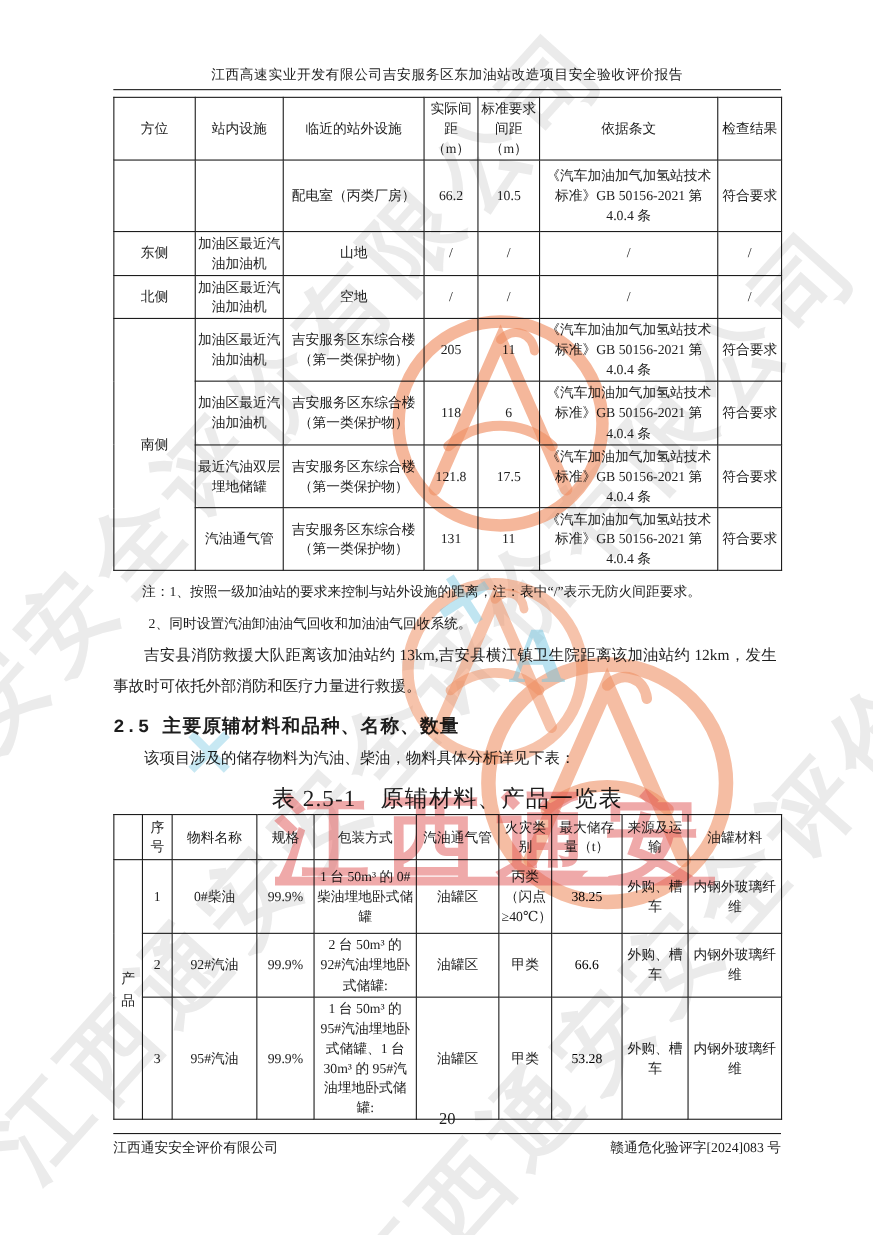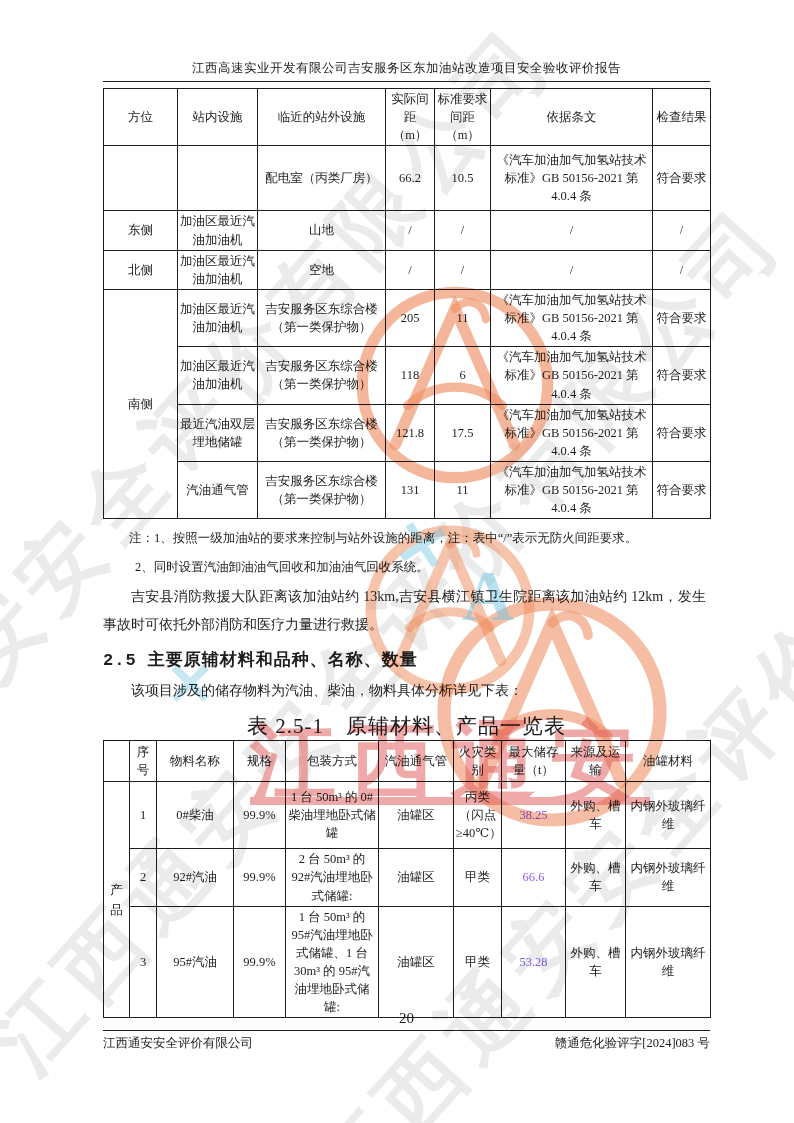--- a/index.html
+++ b/index.html
@@ -32,21 +32,21 @@
   .section-heading{margin:10px 0 0 0;font-size:17px;font-weight:bold;letter-spacing:1px;
                    font-family:Liberation Mono, monospace;}
   .table-caption{margin-top:8px;text-align:center;font-size:21px;letter-spacing:1px;}
 
   .t2{margin-top:0;}
   .t2 th{height:38px;}
   .t2 .m1 td{height:64px;}
   .t2 .m2 td{height:54px;}
   .t2 .m3 td{height:108px;}
   .cell-vertical{word-break:break-all;line-height:1.6;}
-  .red-val{color:#8b5cf6;}
+  .red-val{color:#000000;}
 
   
   .footer{position:absolute;left:103px;width:607px;top:1010px;z-index:2;}
   .page-number{text-align:center;font-size:15px;padding-bottom:3px;}
   .footer-rule{border-top:1.2px solid #1d1d1d;height:0;}
   .footer-row{display:flex;justify-content:space-between;font-size:12.5px;padding-top:4px;}
 
   
   .watermark{position:absolute;inset:0;z-index:3;pointer-events:none;mix-blend-mode:multiply;}
   .wm-logo{position:absolute;}

